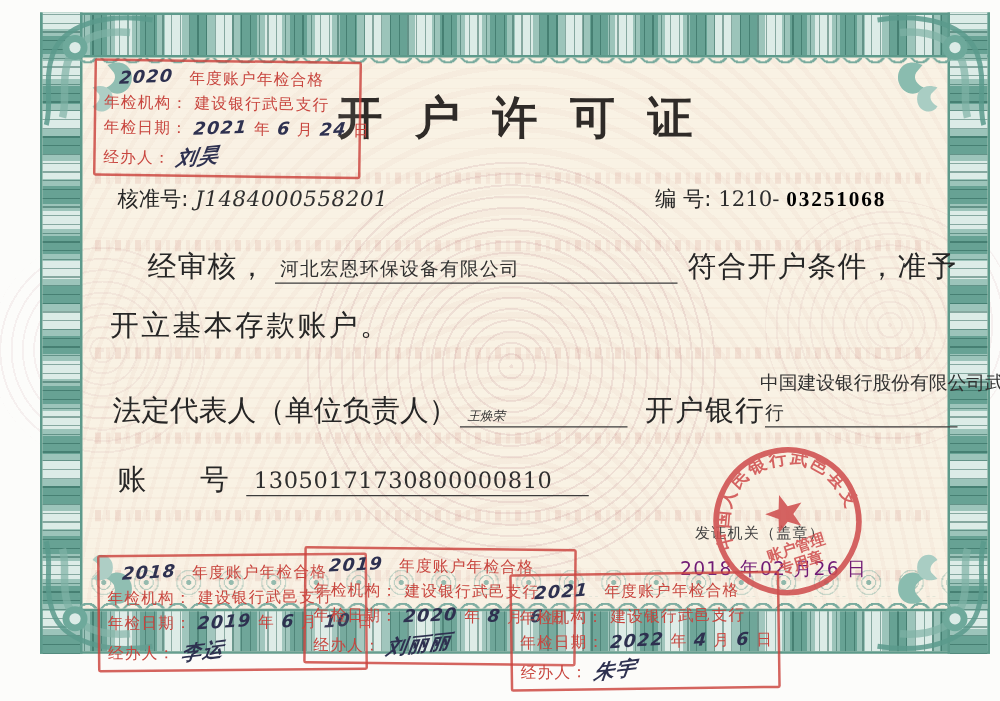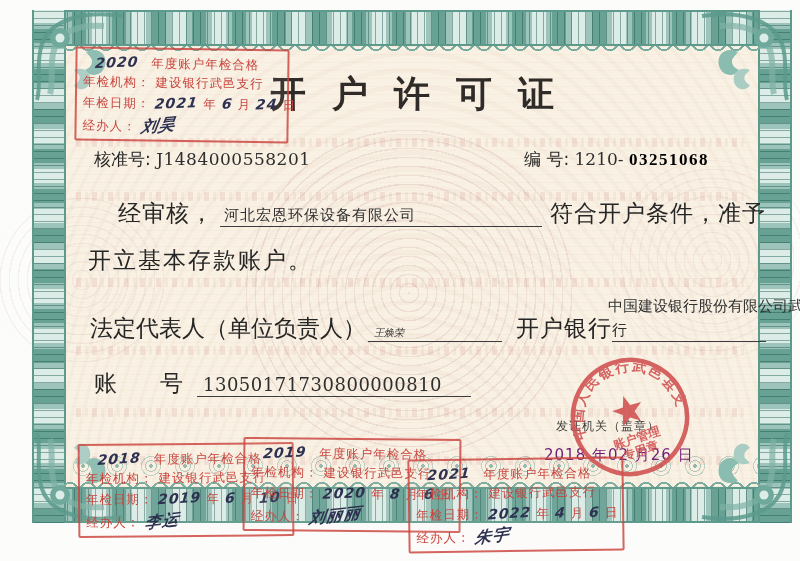--- a/index.html
+++ b/index.html
@@ -50,21 +50,21 @@
   .rosette-right{right:-20px;top:150px;width:200px;height:200px;opacity:.6;}
   .motif-row{position:absolute;left:44px;right:44px;height:9px;z-index:1;opacity:.55;
     background:repeating-linear-gradient(90deg, rgba(198,120,110,.28) 0 5px, rgba(0,0,0,0) 5px 9px,
        rgba(198,120,110,.16) 9px 12px, rgba(0,0,0,0) 12px 16px);}
   
   .txt{position:absolute;z-index:5;color:#262626;}
   .title{top:60px;left:0;width:100%;text-align:center;font-size:36px;font-weight:bold;
     letter-spacing:26px;color:#2f2b28;text-indent:26px;}
   .row-numbers{top:138px;left:0;width:100%;height:26px;}
   .approval{position:absolute;left:62px;top:0;font-size:17px;}
-  .approval .num{font-family:"DejaVu Serif",serif;letter-spacing:.5px;color:#2e2e2e;}
+  .approval .num{font-family:"DejaVu Serif",serif;letter-spacing:.5px;color:#2e2e2e;font-style:italic;}
   .serial{position:absolute;left:492px;top:0;font-size:17px;}
   .serial .pfx{font-family:"DejaVu Serif",serif;color:#2e2e2e;}
   .serial .num{font-family:Liberation Serif, serif;color:#000000;font-weight:bold;letter-spacing:1.5px;text-align:center;}
   .body1{top:188px;left:86px;right:26px;display:flex;align-items:flex-end;font-size:23px;letter-spacing:1px;}
   .body1 .fill{flex:1;margin:0 8px 2px 6px;border-bottom:1.5px solid #3c3c3c;
      font-size:15px;letter-spacing:1px;padding:0 2px 1px 4px;white-space:nowrap;color:#303030;}
   .body2{top:235px;left:56px;font-size:23px;letter-spacing:2px;}
   .rep-row{top:303px;left:58px;right:26px;display:flex;align-items:flex-end;font-size:23px;}
   .rep-row .name{width:128px;border-bottom:1.5px solid #3c3c3c;font-size:10px;
      padding:0 0 1px 6px;margin:0 14px 2px 2px;color:#303030;white-space:nowrap;font-style:italic;}

